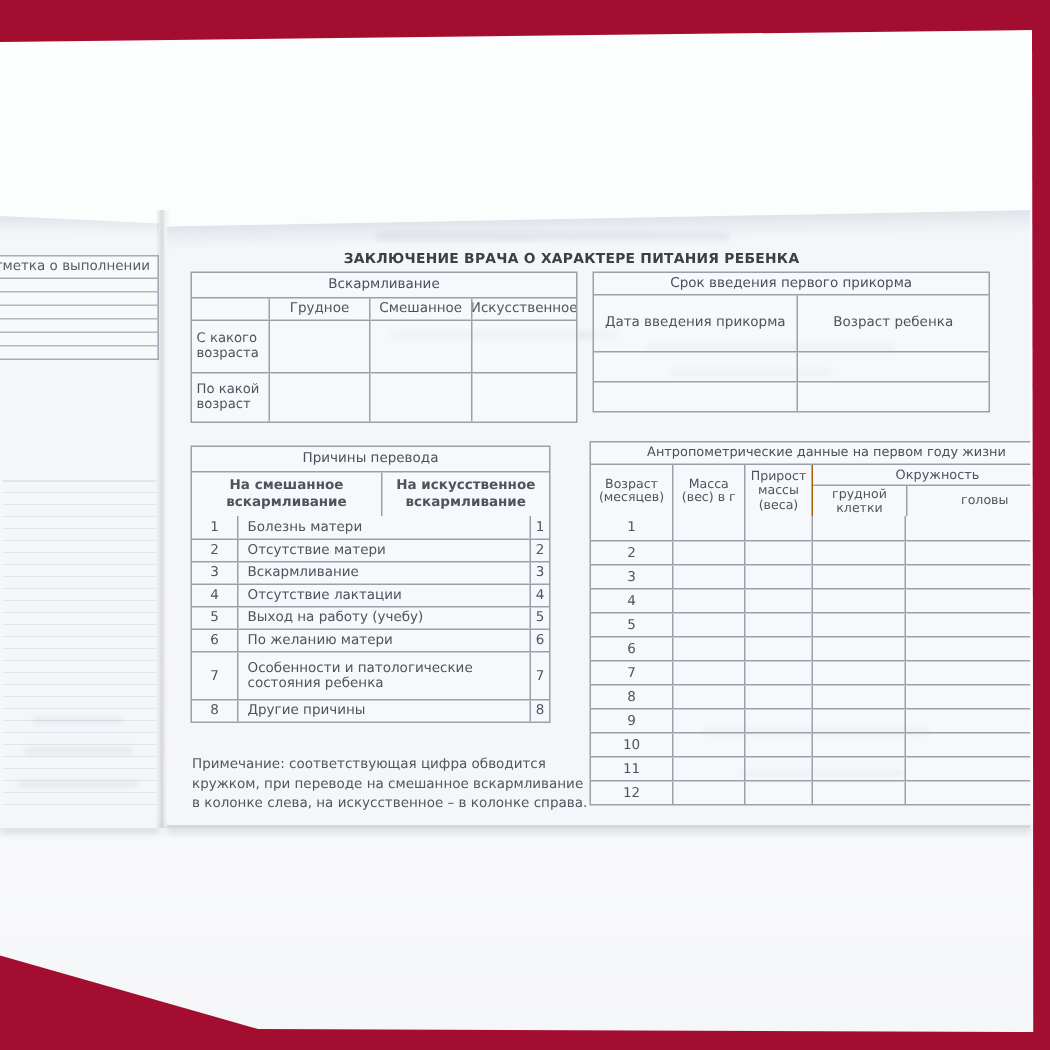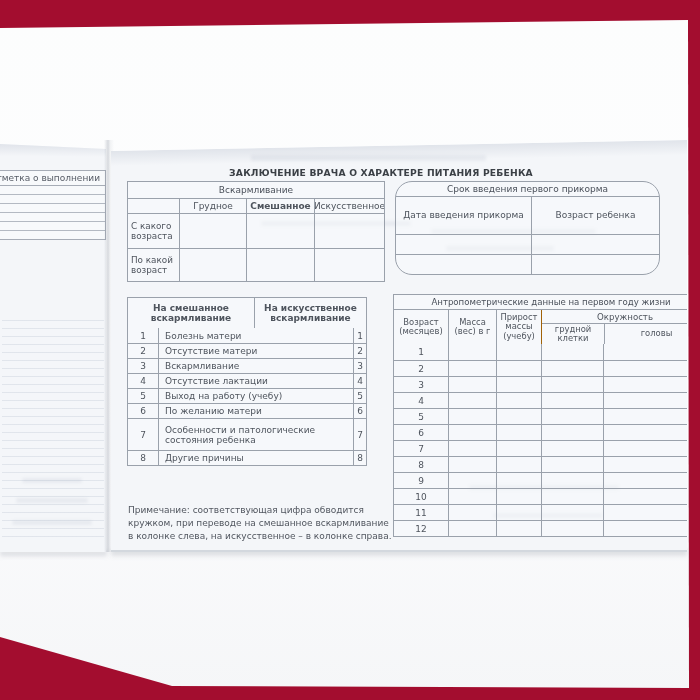--- a/index.html
+++ b/index.html
@@ -80,25 +80,25 @@
   .cell.small{font-size:8.4px;line-height:9.5px;}
 
   
   .feed{left:16px;top:42px;width:258px;}
   .feed .rh{height:16px;}
   .feed .rc{height:15px;}
   .feed .r3{height:35px;}
   .feed .r4{height:33px;}
   .feed .c1{width:51px;font-size:8.8px;line-height:10px;}
   .feed .c2{width:67px;}
-  .feed .c3{width:68px;font-weight:bold;}
+  .feed .c3{width:68px;}
   .feed .c4{width:72px;flex:1;}
 
   
-  .ff{left:284px;top:42px;width:265px;border-radius:17px;}
+  .ff{left:284px;top:42px;width:265px;}
   .ff .rh{height:14px;}
   .ff .rc{height:38px;}
   .ff .re{height:20px;}
   .ff .c1{width:135px;}
   .ff .c2{flex:1;}
   .ff .colcell{flex-direction:column;justify-content:center;line-height:10.5px;}
 
   
   .transfer{left:16px;top:158px;width:240px;}
   .transfer .rh{height:16px;}
@@ -206,20 +206,23 @@
         <div class="cell c1"></div>
         <div class="cell c2"></div>
       </div>
       <div class="trow re">
         <div class="cell c1"></div>
         <div class="cell c2"></div>
       </div>
     </div>
 
     <div class="tbl transfer">
+      <div class="trow rh">
+        <div class="thead-cell">Причины перевода</div>
+      </div>
       <div class="trow rs">
         <div class="cell sub center">На смешанное вскармливание</div>
         <div class="cell sub sub2 center">На искусственное вскармливание</div>
       </div>
       <div id="transfer-rows">
           <div class="trow drow">
             <div class="cell tn">1</div>
             <div class="cell tl">Болезнь матери</div>
             <div class="cell tn2">1</div>
           </div>
@@ -261,21 +264,21 @@
         </div>
     </div>
 
     <div class="tbl anthro">
       <div class="trow rh">
         <div class="thead-cell" style="font-size:8.6px;">Антропометрические данные на первом году жизни</div>
       </div>
       <div class="trow rhead">
         <div class="cell ca center colcell small">Возраст (месяцев)</div>
         <div class="cell cb center colcell small">Масса (вес) в г</div>
-        <div class="cell cc center colcell small">Прирост массы (учебу)</div>
+        <div class="cell cc center colcell small">Прирост массы (веса)</div>
         <div class="okr">
           <div class="okr-top">Окружность</div>
           <div class="okr-bot">
             <div class="cell cd center colcell">грудной клетки</div>
             <div class="cell ce center colcell">головы</div>
           </div>
         </div>
       </div>
       <div id="anthro-rows">
           <div class="trow arow">

